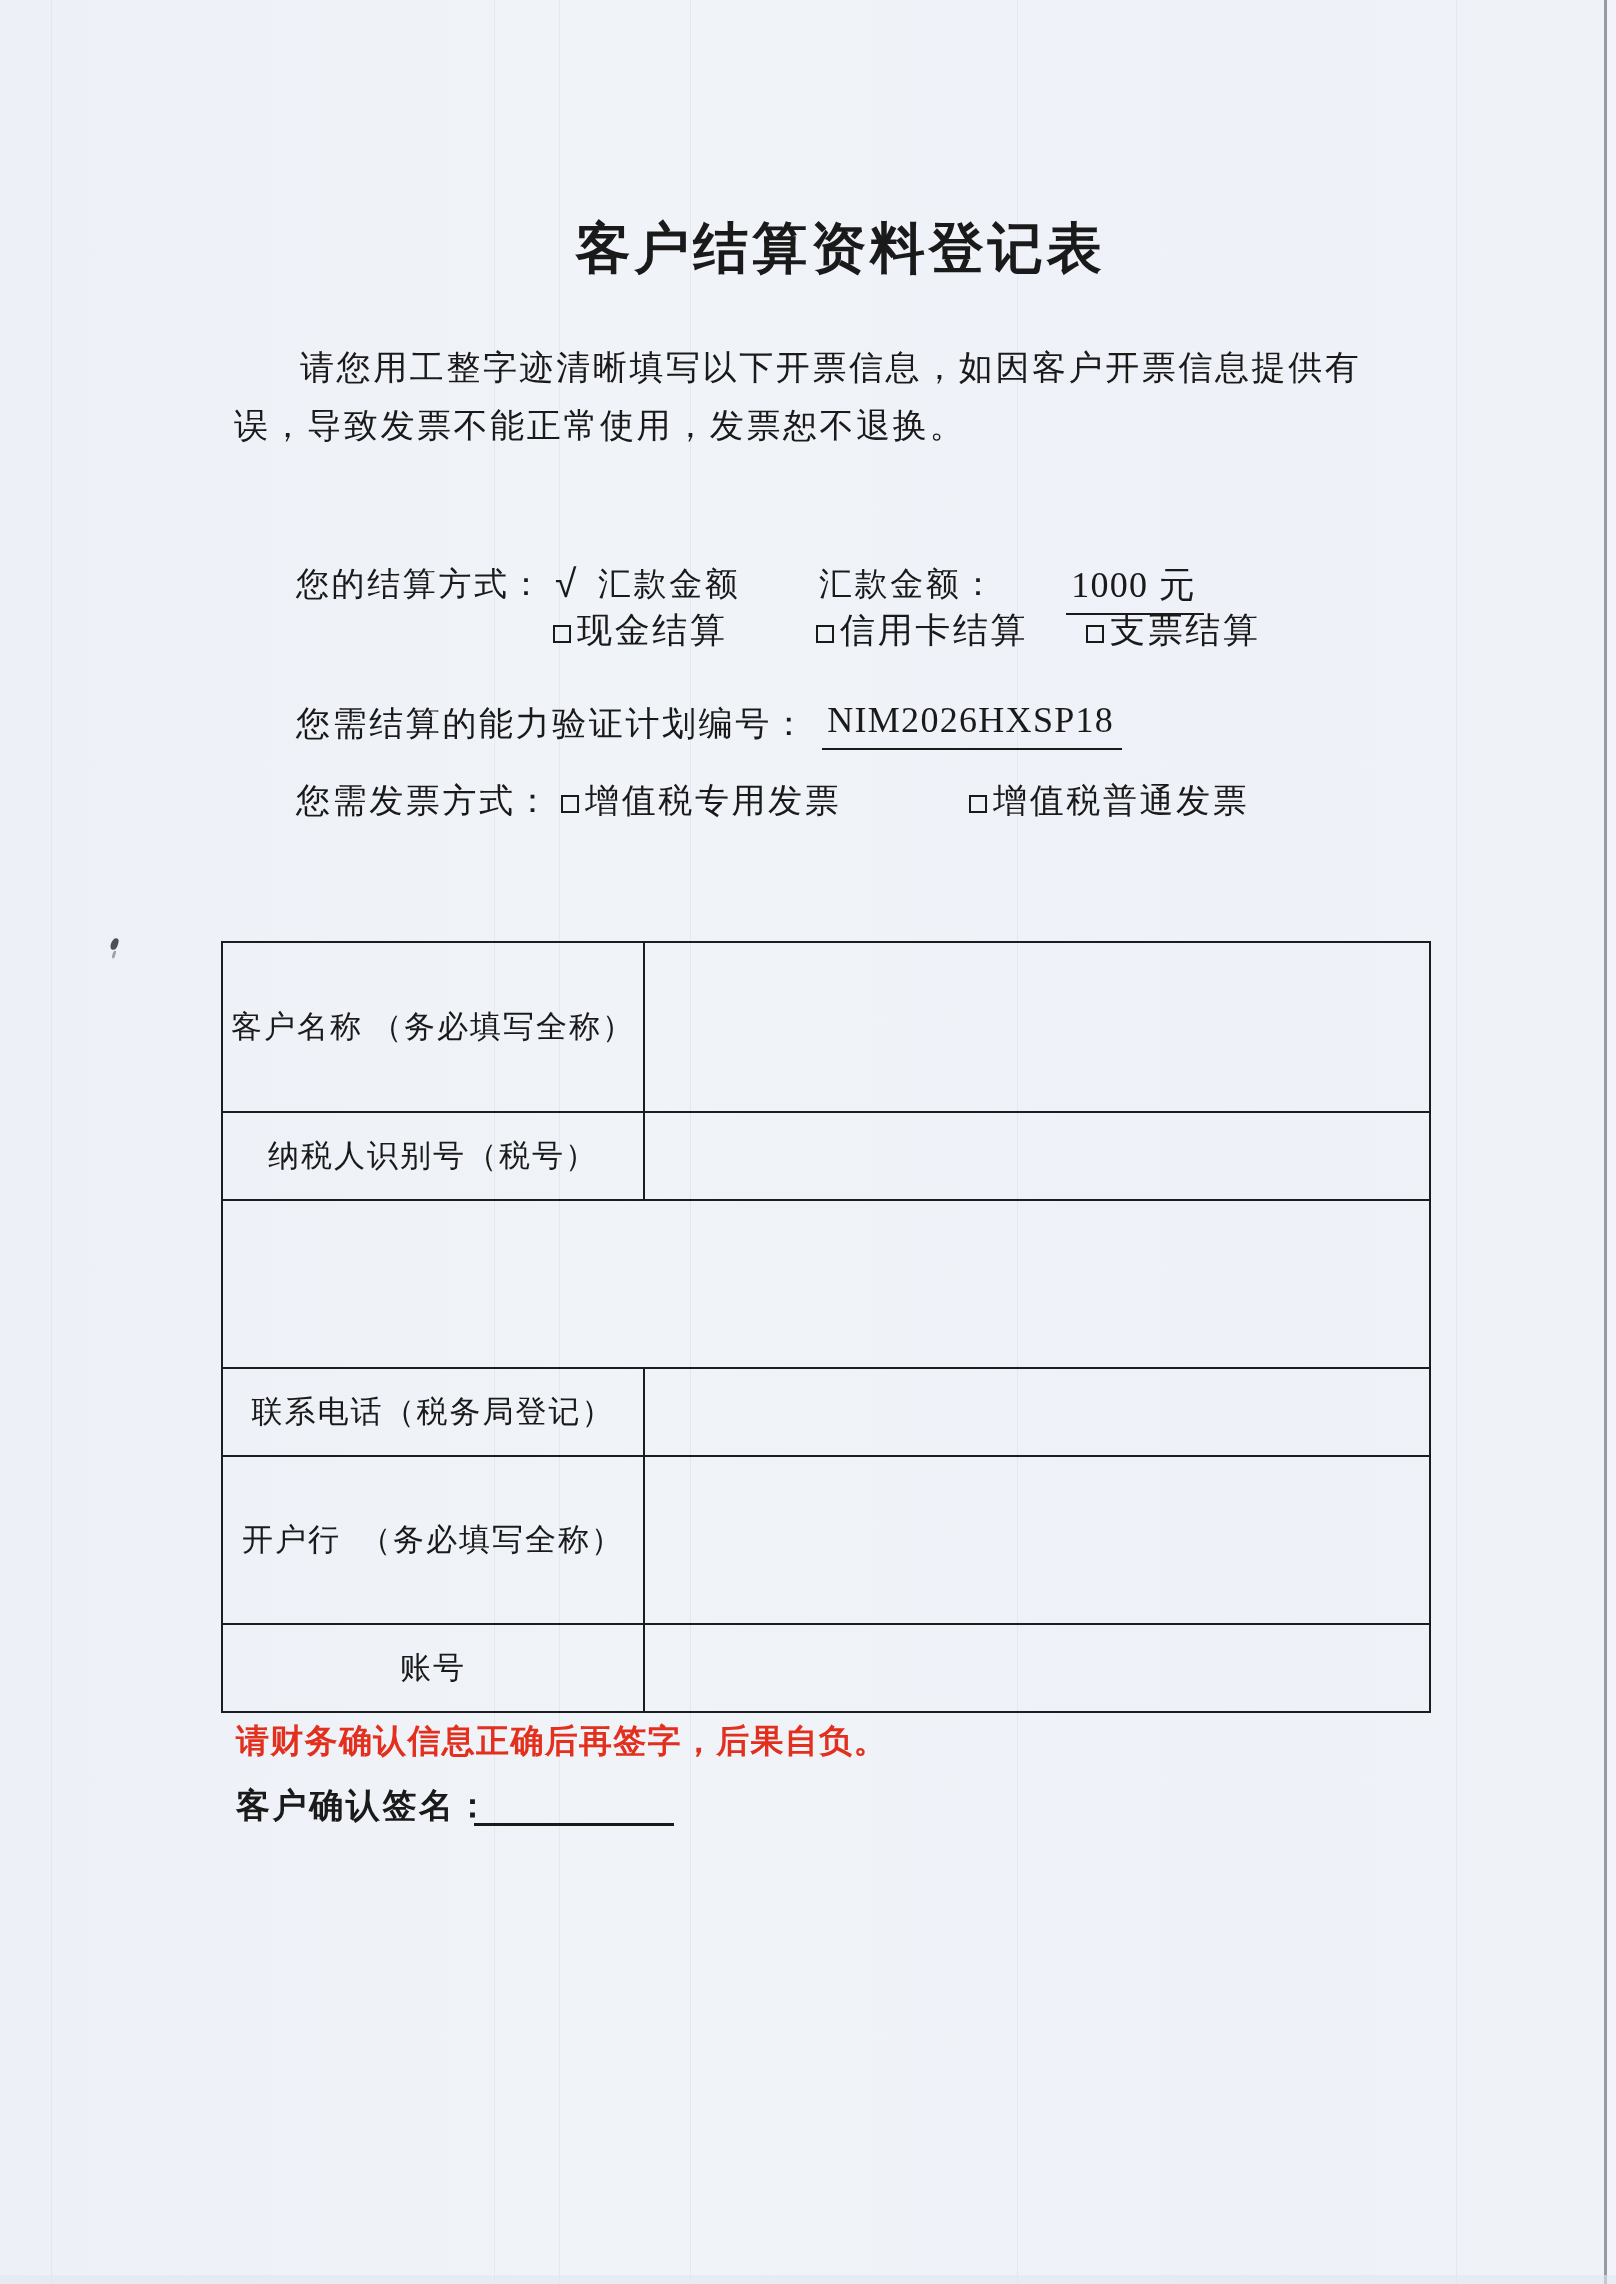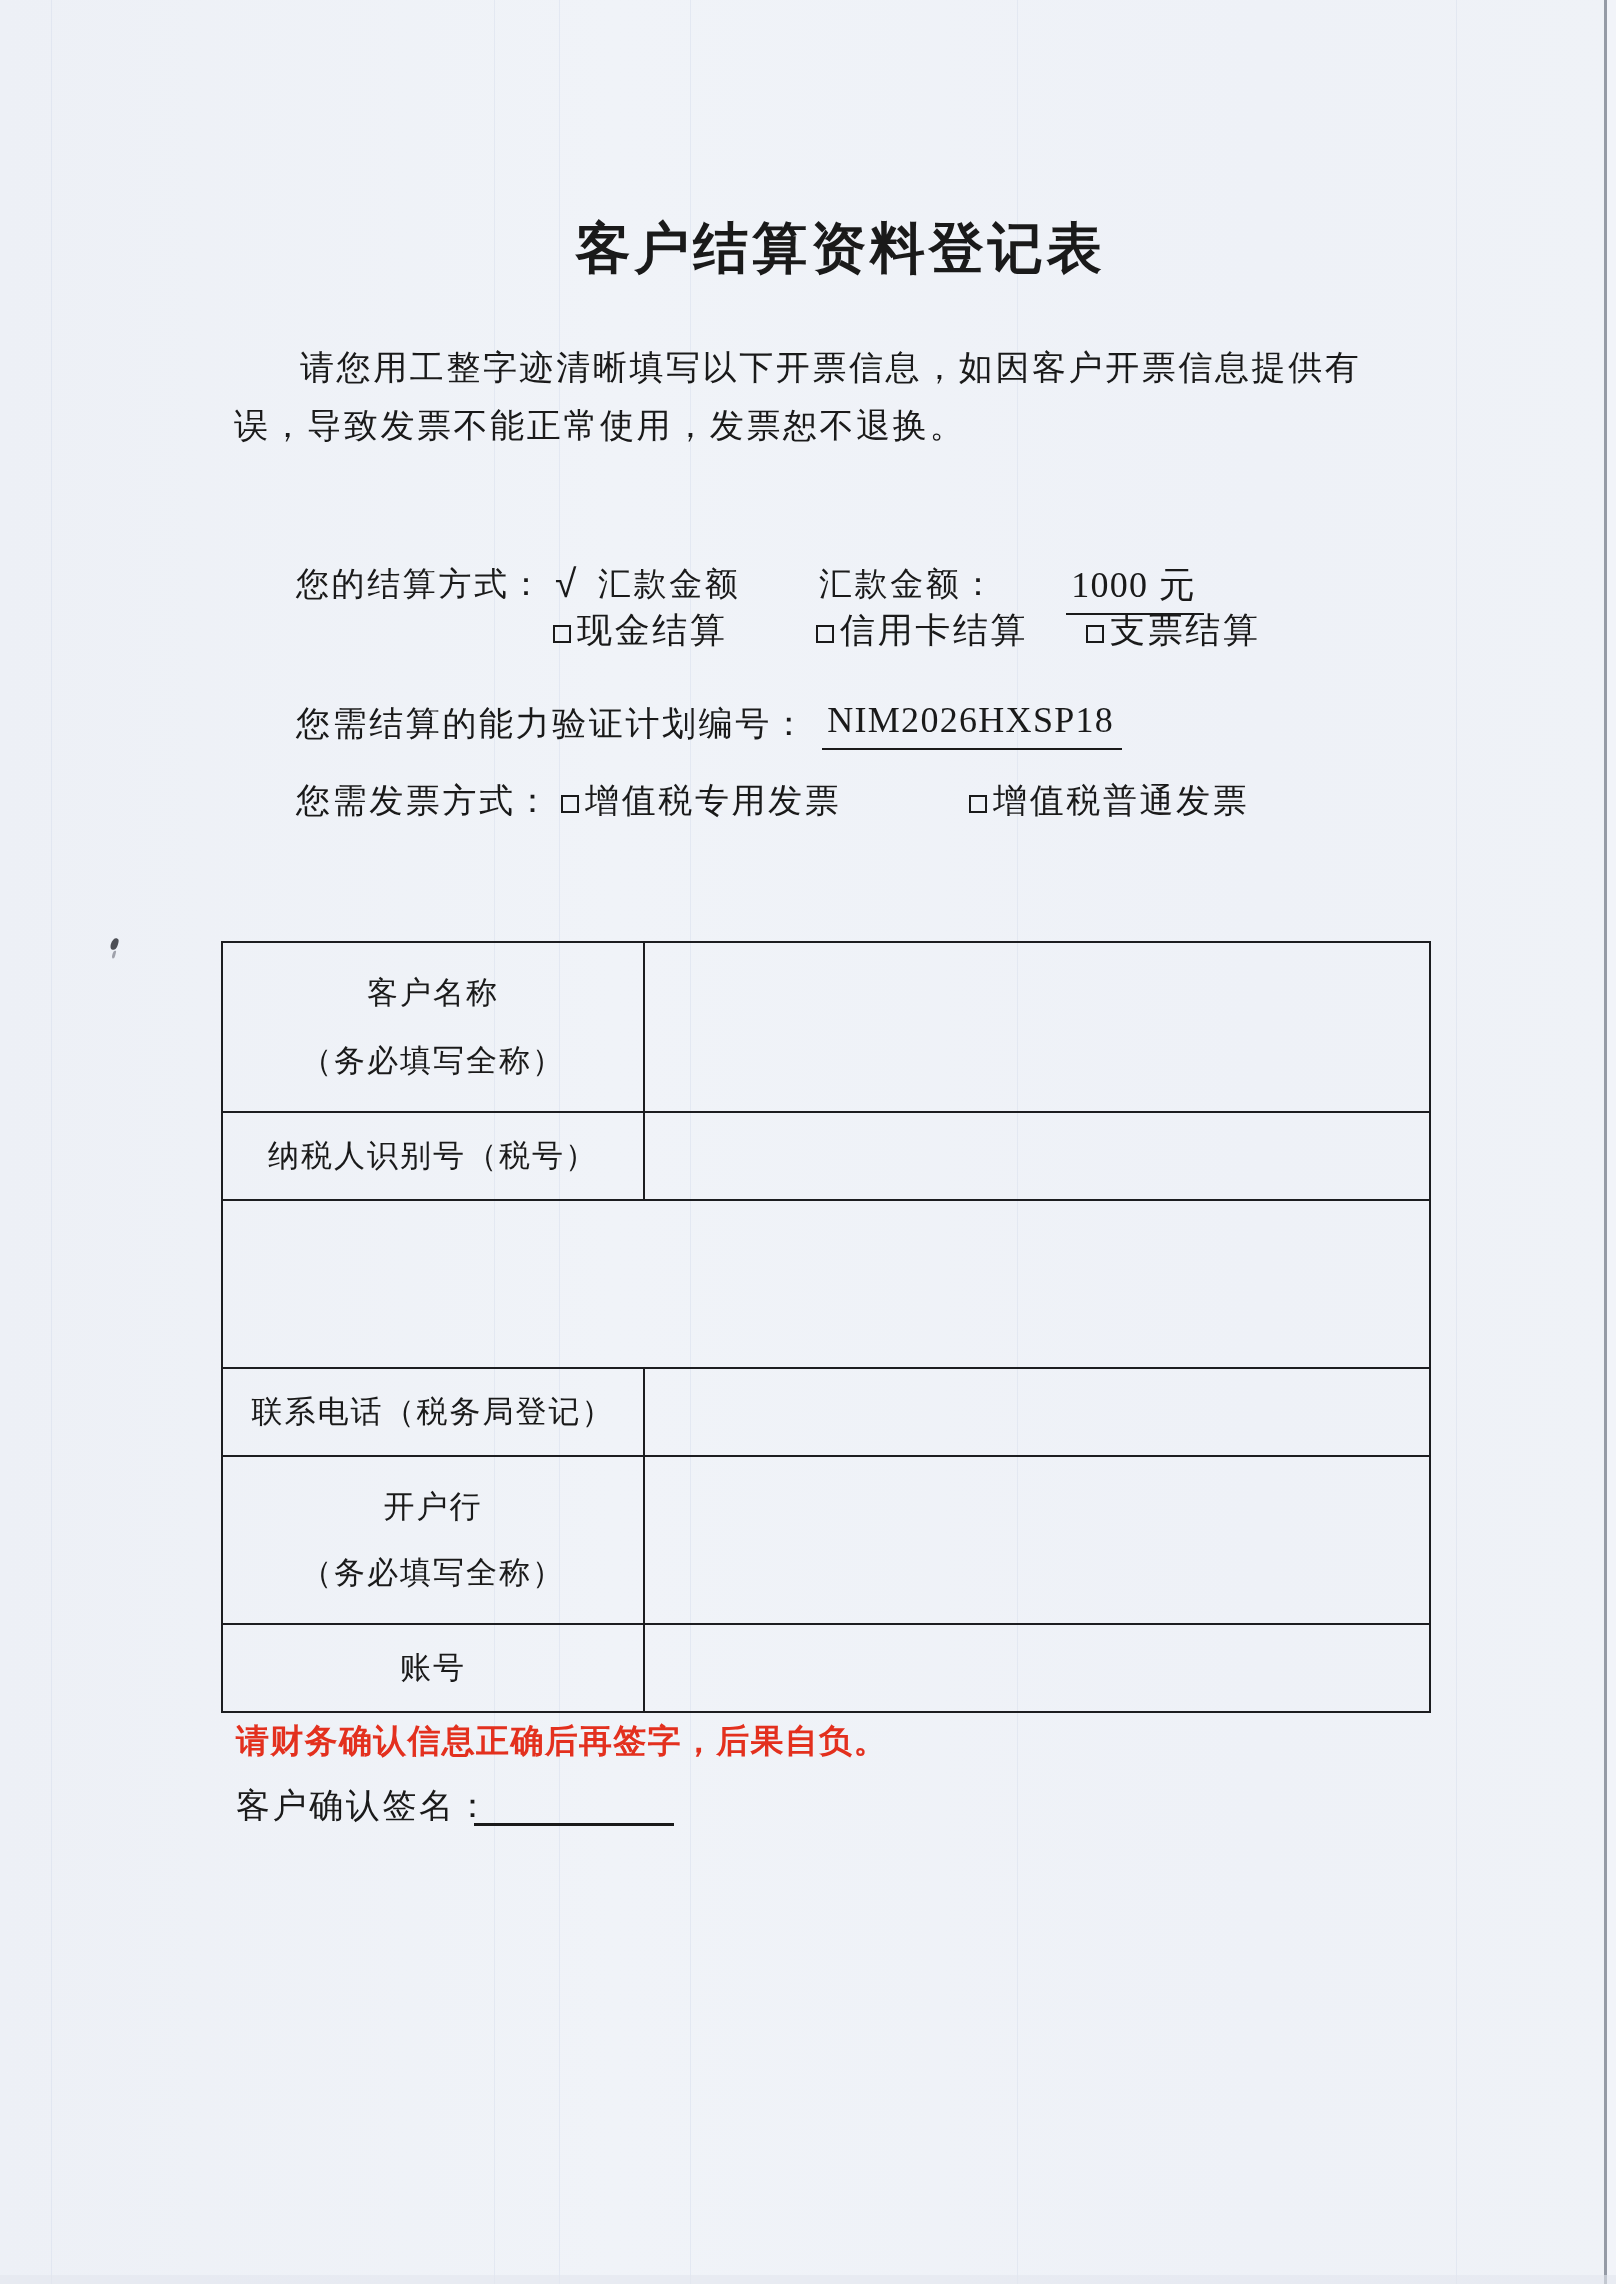--- a/index.html
+++ b/index.html
@@ -72,27 +72,27 @@
     border:2.6px solid #1c1d20;
     display:flex; flex-direction:column;
   }
   .trow { display:flex; border-top:2px solid #1c1d20; }
   .trow:first-child { border-top:none; }
   .trow.h-tall  { height:168px; }
   .trow.h-short { height:88px; }
   .trow.h-last  { flex:1; }
   .cell-label {
     width:422px; border-right:2px solid #1c1d20;
-    display:flex; flex-direction:column; justify-content:space-evenly;
+    display:flex; flex-direction:row; justify-content:space-evenly;
     align-items:center; text-align:right;
     font-size:31px; letter-spacing:2px; line-height:1.1;
   }
   .cell-value { flex:1; }
 
-  .sig-label { top:1784px; left:236px; font-size:34px; }
+  .sig-label { top:1784px; left:236px; font-size:34px;font-weight:bold; }
   .sig-underline {
     position:absolute; left:474px; top:1823px;
     width:200px; height:2.6px; background:#1a1a1a;
   }
 </style>
 </head>
 <body>
 
 <div class="page">
 

